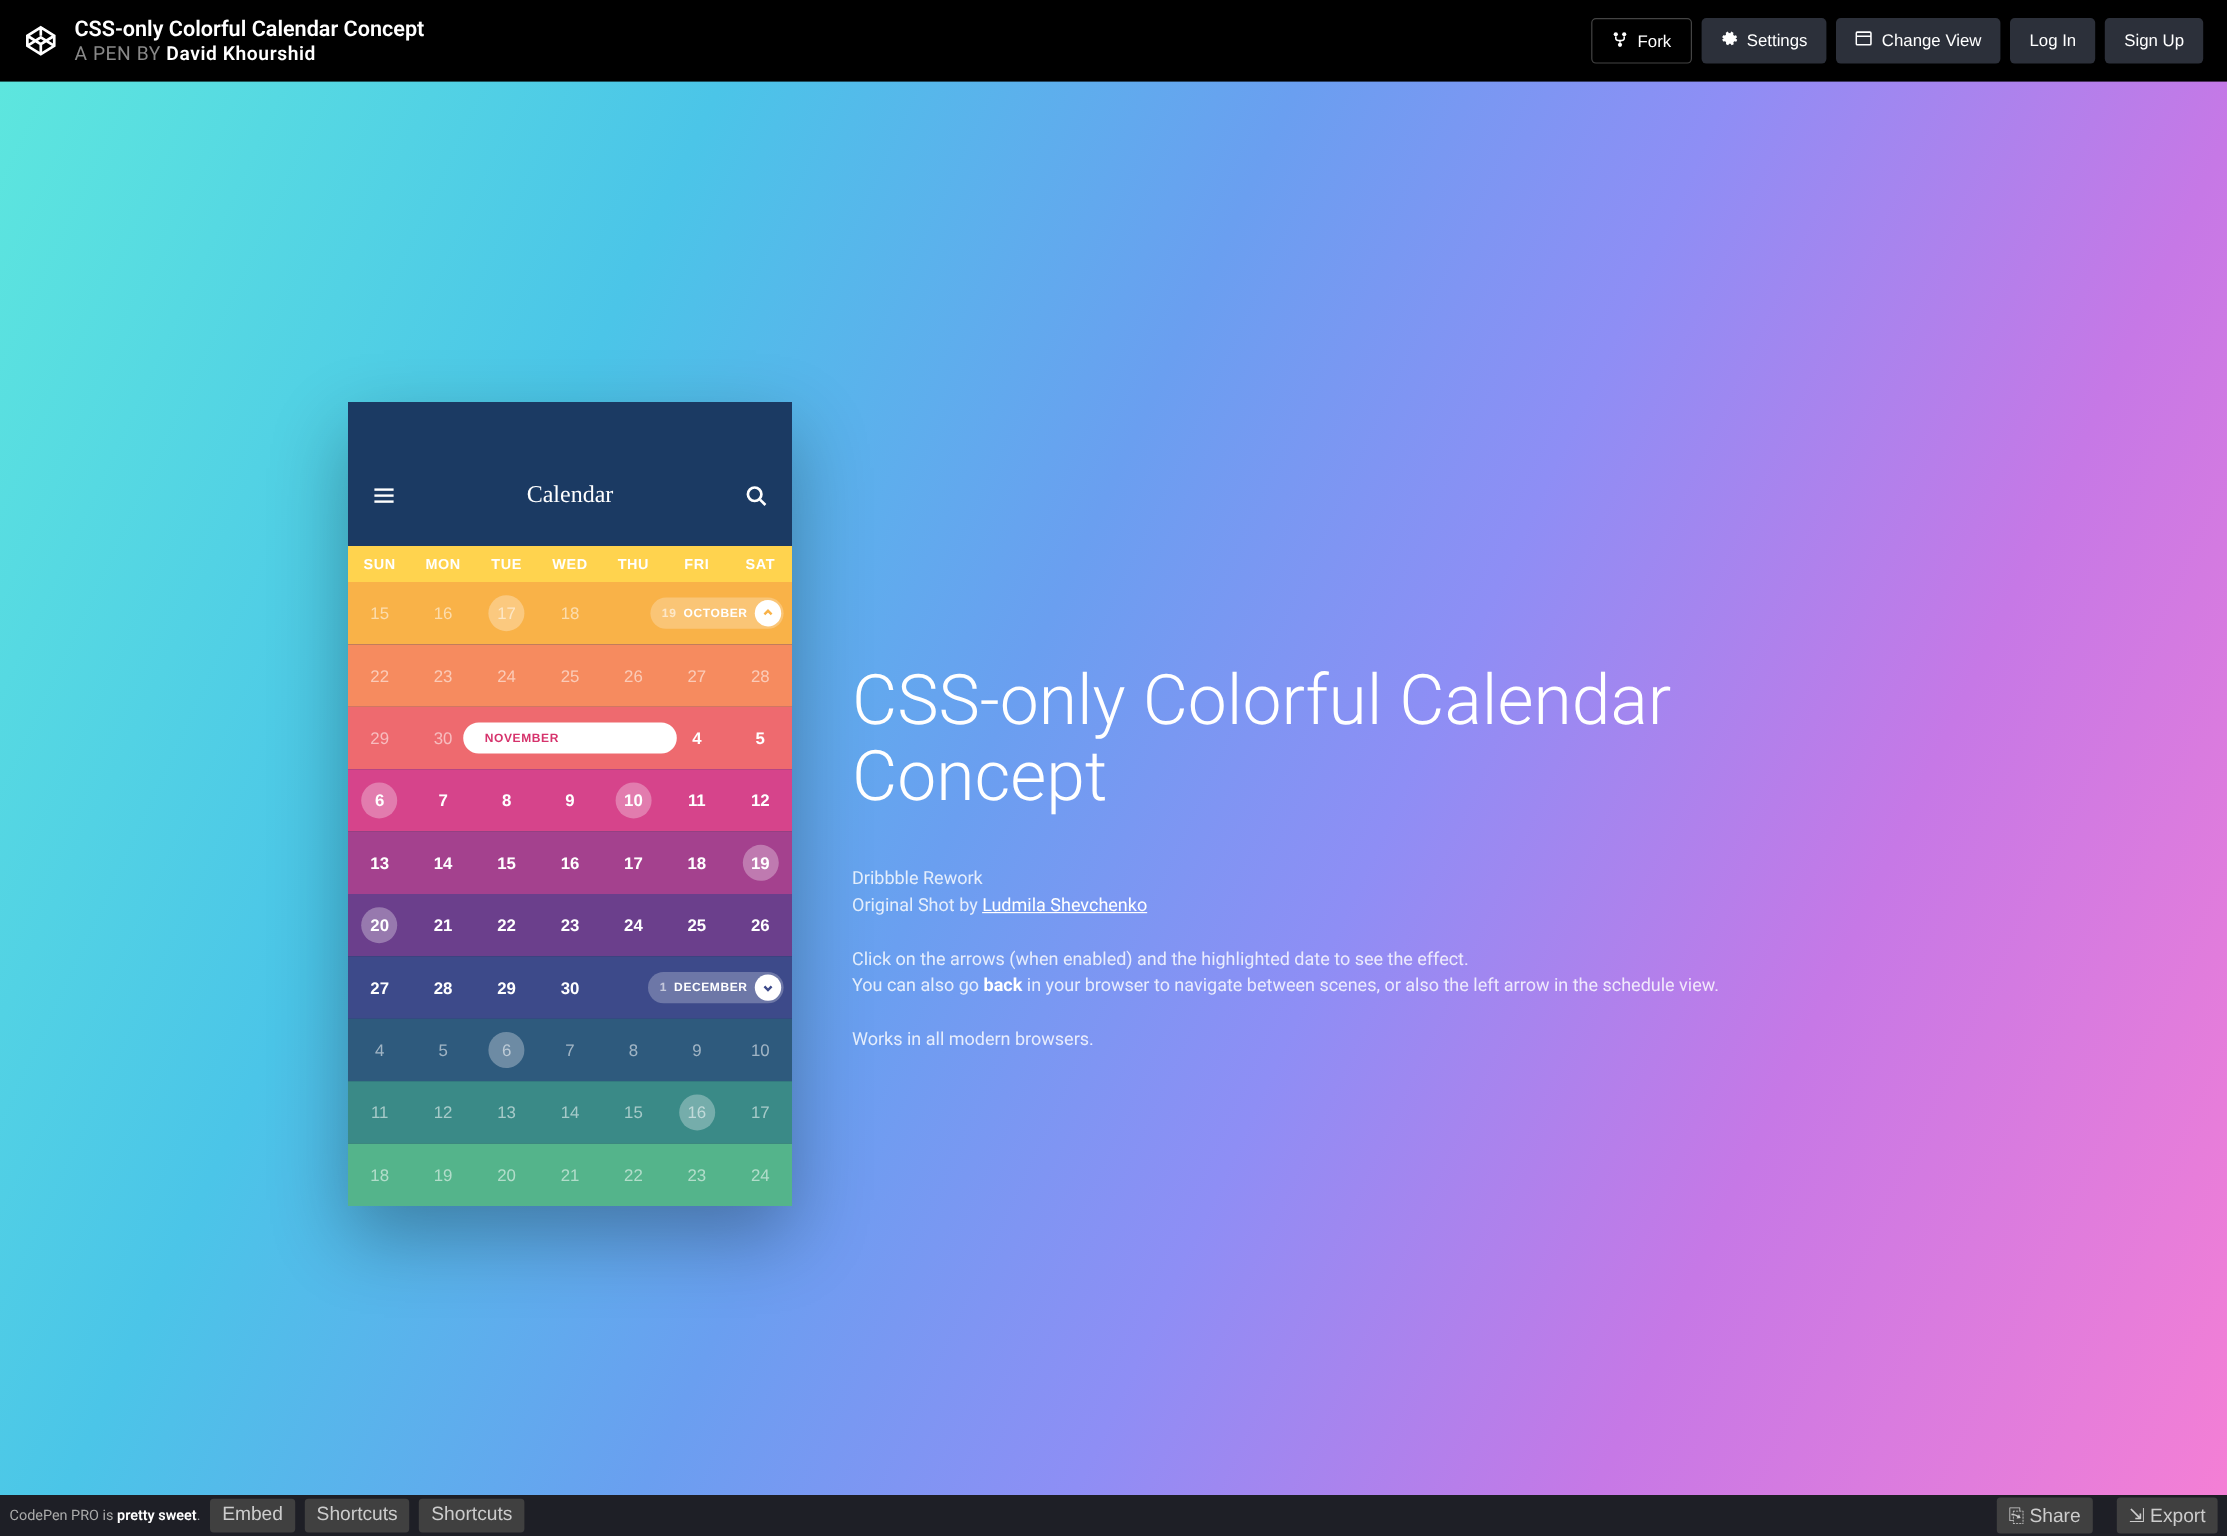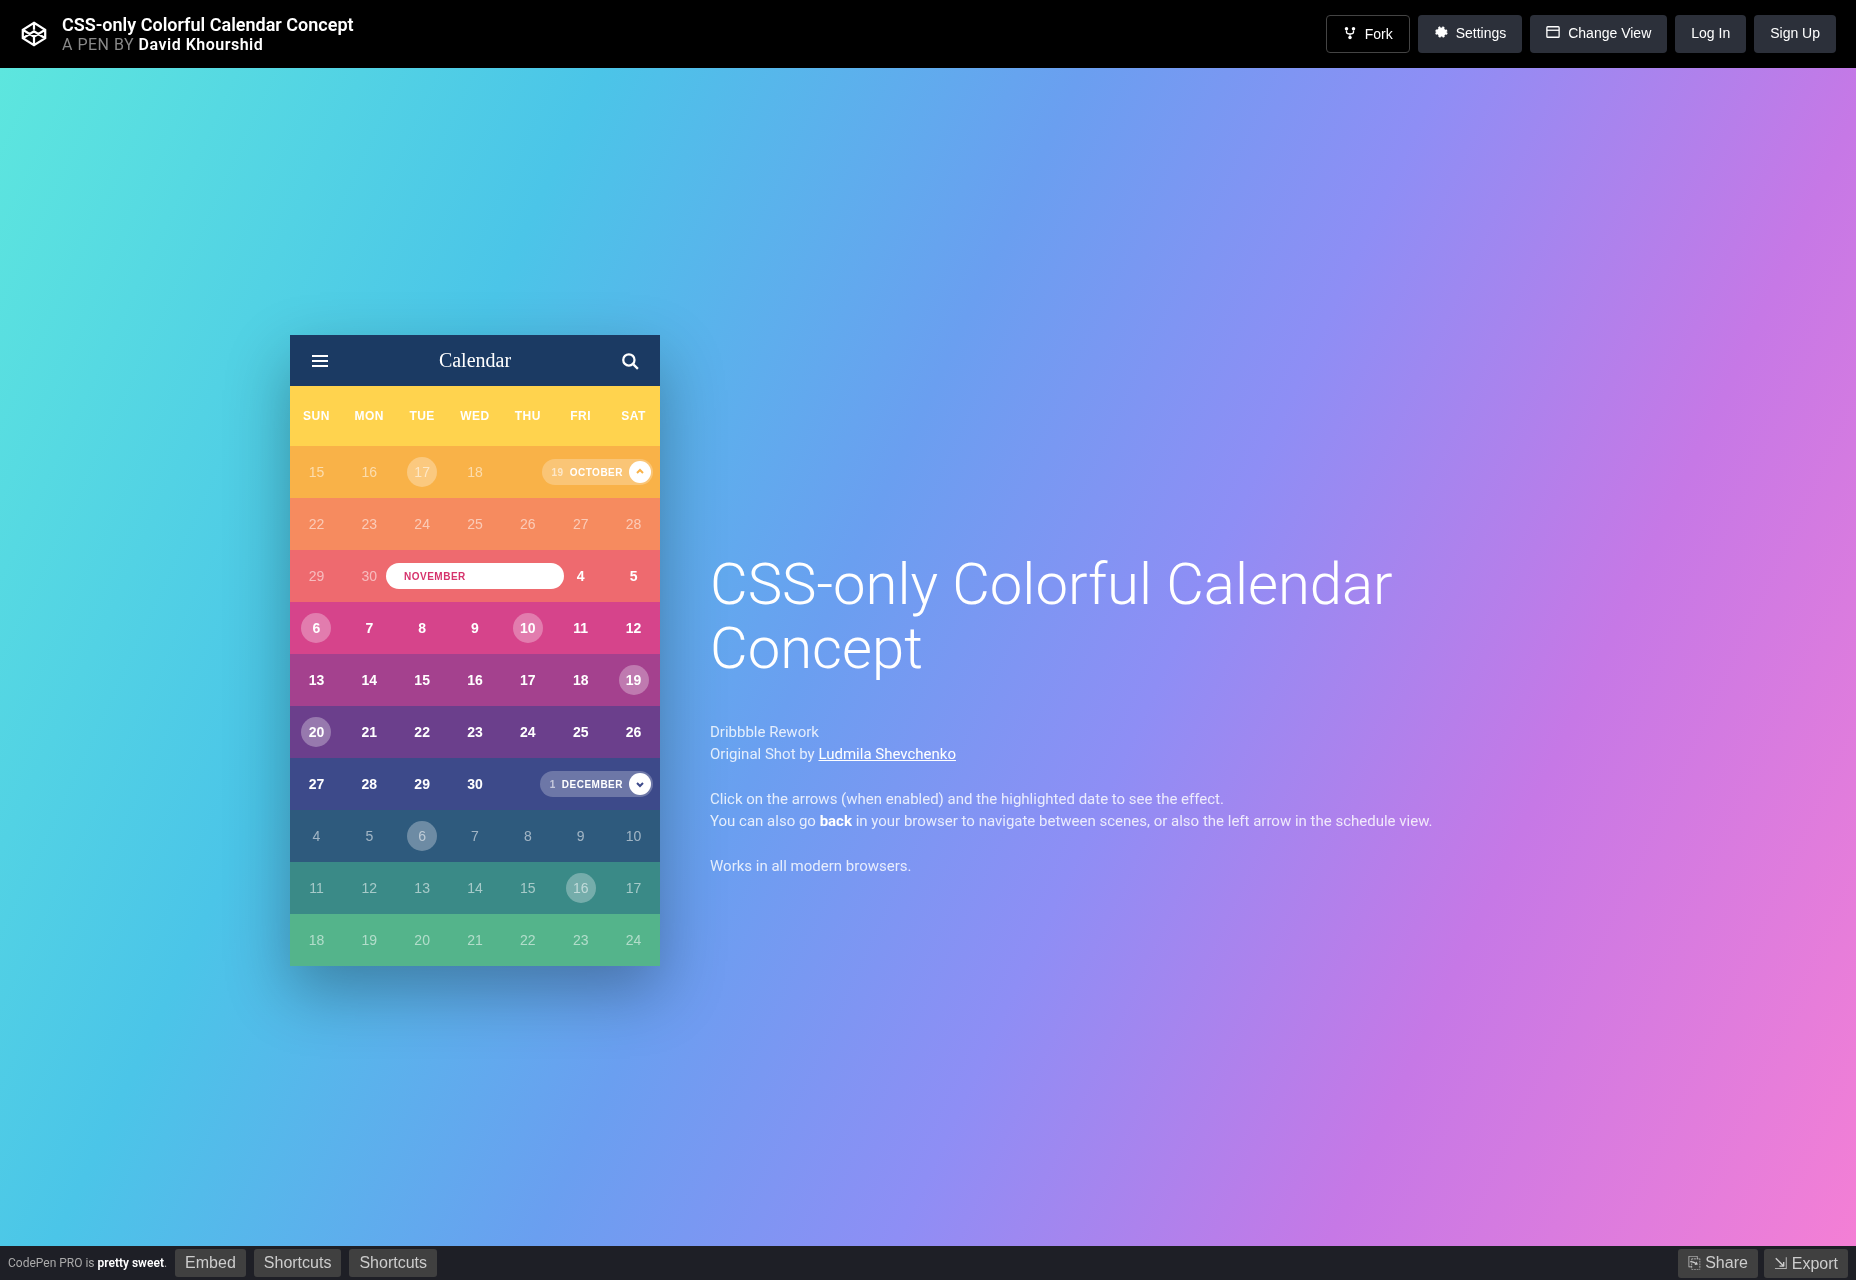--- a/index.html
+++ b/index.html
@@ -16,29 +16,29 @@
 .topbar-right { display: flex; gap: 8px; }
 .tb-btn { background: #2c303a; border: none; color: #fff; padding: 10px 16px; font-size: 14px; font-weight: 500; border-radius: 4px; cursor: pointer; display: flex; align-items: flex-start; gap: 8px; }
 .tb-btn.outlined { background: transparent; border: 1px solid #444; }
 .tb-icon { width: 14px; height: 14px; display: inline-block; }
 
 
 .canvas { position: relative; width: 100%; height: calc(100% - 68px - 34px); background: linear-gradient(115deg, #5de6de 0%, #4bc5e8 25%, #6a9ff0 45%, #8e8ef5 60%, #c678e6 78%, #f47fd5 100%); display: flex; align-items: center; }
 
 
 .calendar { position: absolute; left: 290px; top: 267px; width: 370px; background: #1b3a63; box-shadow: 0 25px 60px rgba(0,0,0,.3); font-family: "Segoe UI", sans-serif; }
-.cal-header { background: #1b3a63; display: flex; align-items: center; justify-content: space-between; padding: 14px 20px; }
+.cal-header { background: #1b3a63; display: flex; align-items: center; justify-content: space-between; padding: 31px 20px; margin-top: 35px; }
 .cal-title { font-size: 20px; font-weight: 400; color: #fff; font-family: Georgia, serif; }
 .cal-icon { color: #fff; font-size: 18px; width: 20px; height: 20px; display: flex; align-items: center; justify-content: center; }
 .hamburger { display: flex; flex-direction: column; gap: 3px; }
 .hamburger span { width: 16px; height: 2px; background: #fff; display: block; }
 .search-icon svg { width: 18px; height: 18px; }
 
 .dow-row { display: grid; grid-template-columns: repeat(7, 1fr); background: #ffd34e; }
-.dow { text-align: center; padding: 23px 0; font-size: 12px; font-weight: 700; color: #fff; letter-spacing: .5px; }
+.dow { text-align: center; padding: 8px 0; font-size: 12px; font-weight: 700; color: #fff; letter-spacing: .5px; }
 
 .week { display: grid; grid-template-columns: repeat(7, 1fr); position: relative; }
 .day { height: 52px; display: flex; align-items: center; justify-content: center; font-size: 14px; font-weight: 600; color: #fff; position: relative; cursor: pointer; }
 .day.muted { color: rgba(255,255,255,.55); font-weight: 500; }
 .day .dot { position: absolute; width: 30px; height: 30px; border-radius: 50%; background: rgba(255,255,255,.3); }
 .day .num { position: relative; z-index: 1; }
 
 .month-pill { position: absolute; right: 7px; top: 50%; transform: translateY(-50%); background: rgba(255,255,255,.25); border-radius: 14px; height: 26px; display: flex; align-items: center; padding: 0 30px 0 10px; font-size: 10px; font-weight: 700; color: #fff; letter-spacing: .5px; }
 .month-pill .num-lead { opacity: .6; margin-right: 6px; }
 .month-pill .chev { position: absolute; right: 2px; width: 22px; height: 22px; border-radius: 50%; background: #fff; display: flex; align-items: center; justify-content: center; }
@@ -52,21 +52,21 @@
 .desc h1 { font-size: 58px; font-weight: 300; line-height: 1.1; margin-bottom: 40px; color: #fff; }
 .desc p { font-size: 15px; line-height: 1.5; margin-bottom: 22px; color: rgba(255,255,255,.82); }
 .desc a { color: #fff; text-decoration: underline; }
 .desc strong { font-weight: 700; color: #fff; }
 
 
 .footer { position: absolute; bottom: 0; left: 0; right: 0; height: 34px; background: #1e1f26; display: flex; align-items: center; padding: 17px 8px; font-size: 12px; color: #aaa; justify-content: space-between; }
 .footer-left { display: flex; align-items: center; gap: 8px; }
 .footer-msg strong { color: #fff; font-weight: 600; }
 .f-btn { background: #404040; border: none; color: #ccc; padding: 5px 10px; font-size: 16px; border-radius: 3px; cursor: pointer; }
-.footer-right { display: flex; gap: 6px; }
+.footer-right { display: flex; gap: 20px; }
 
 
 .w0 { background: #f9b248; }
 .w1 { background: #f68b5f; }
 .w2 { background: #ee6a6f; }
 .w3 { background: #d6448b; }
 .w4 { background: #a4418e; }
 .w5 { background: #6b3f8c; }
 .w6 { background: #3d4a8a; }
 .w7 { background: #2e5a7d; }

